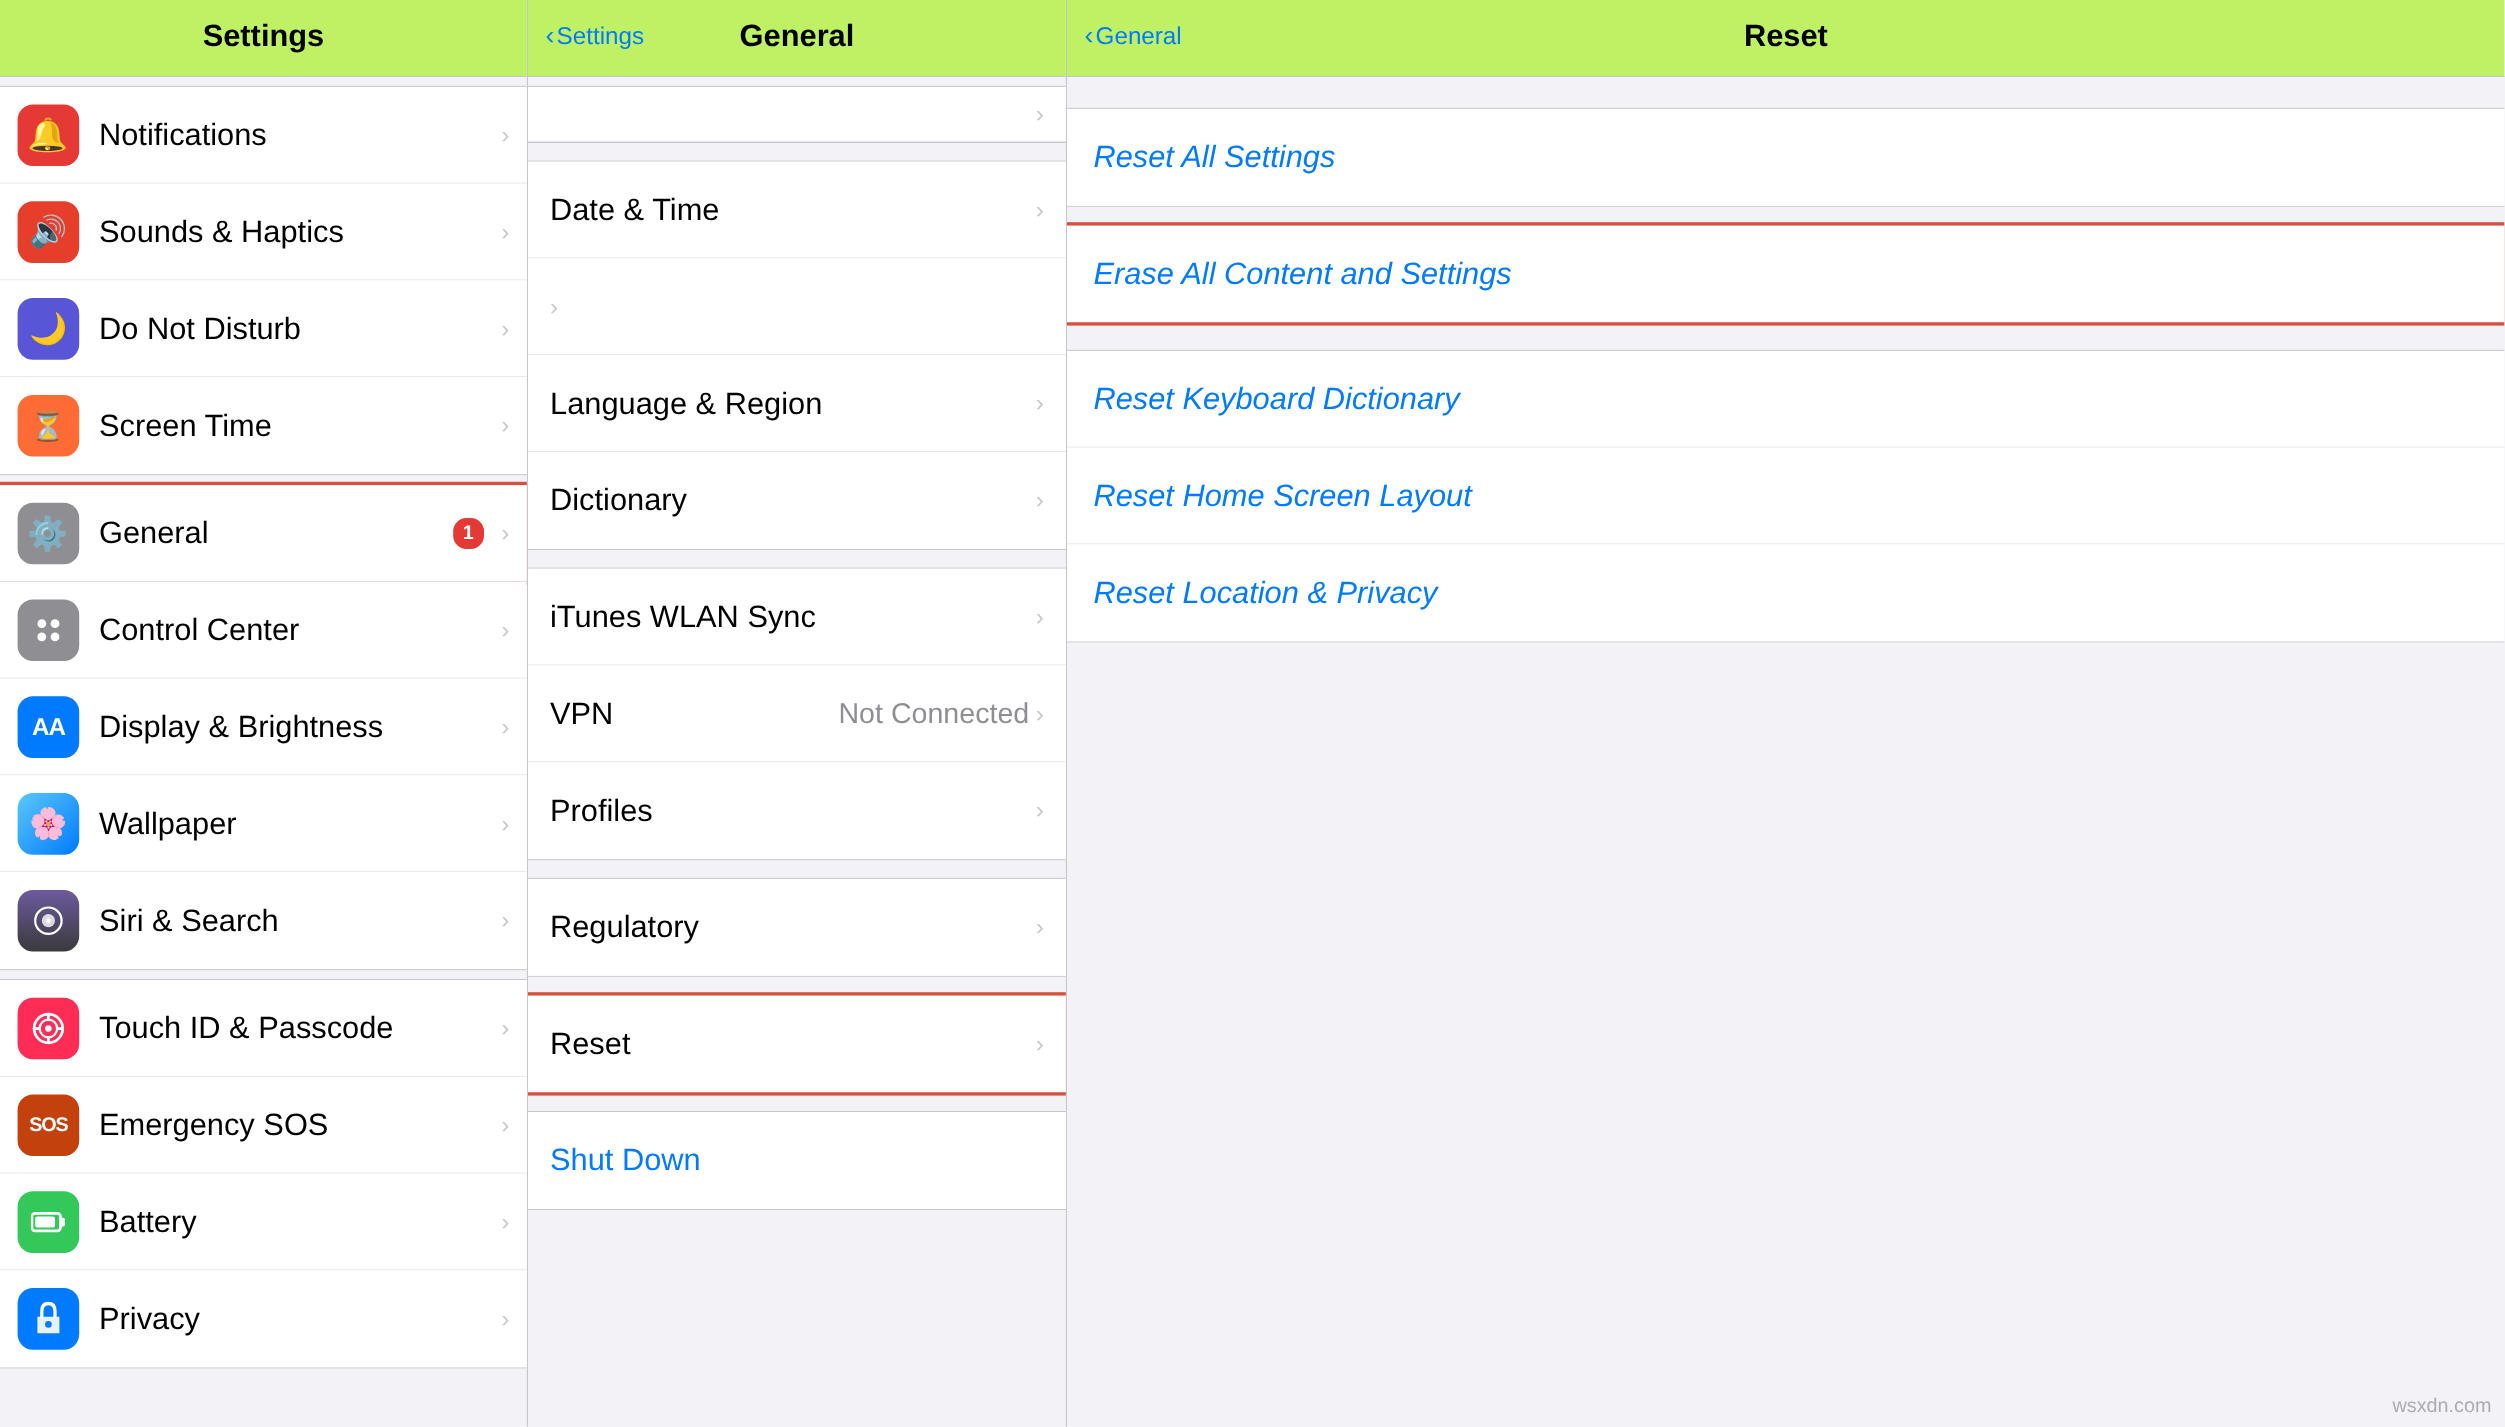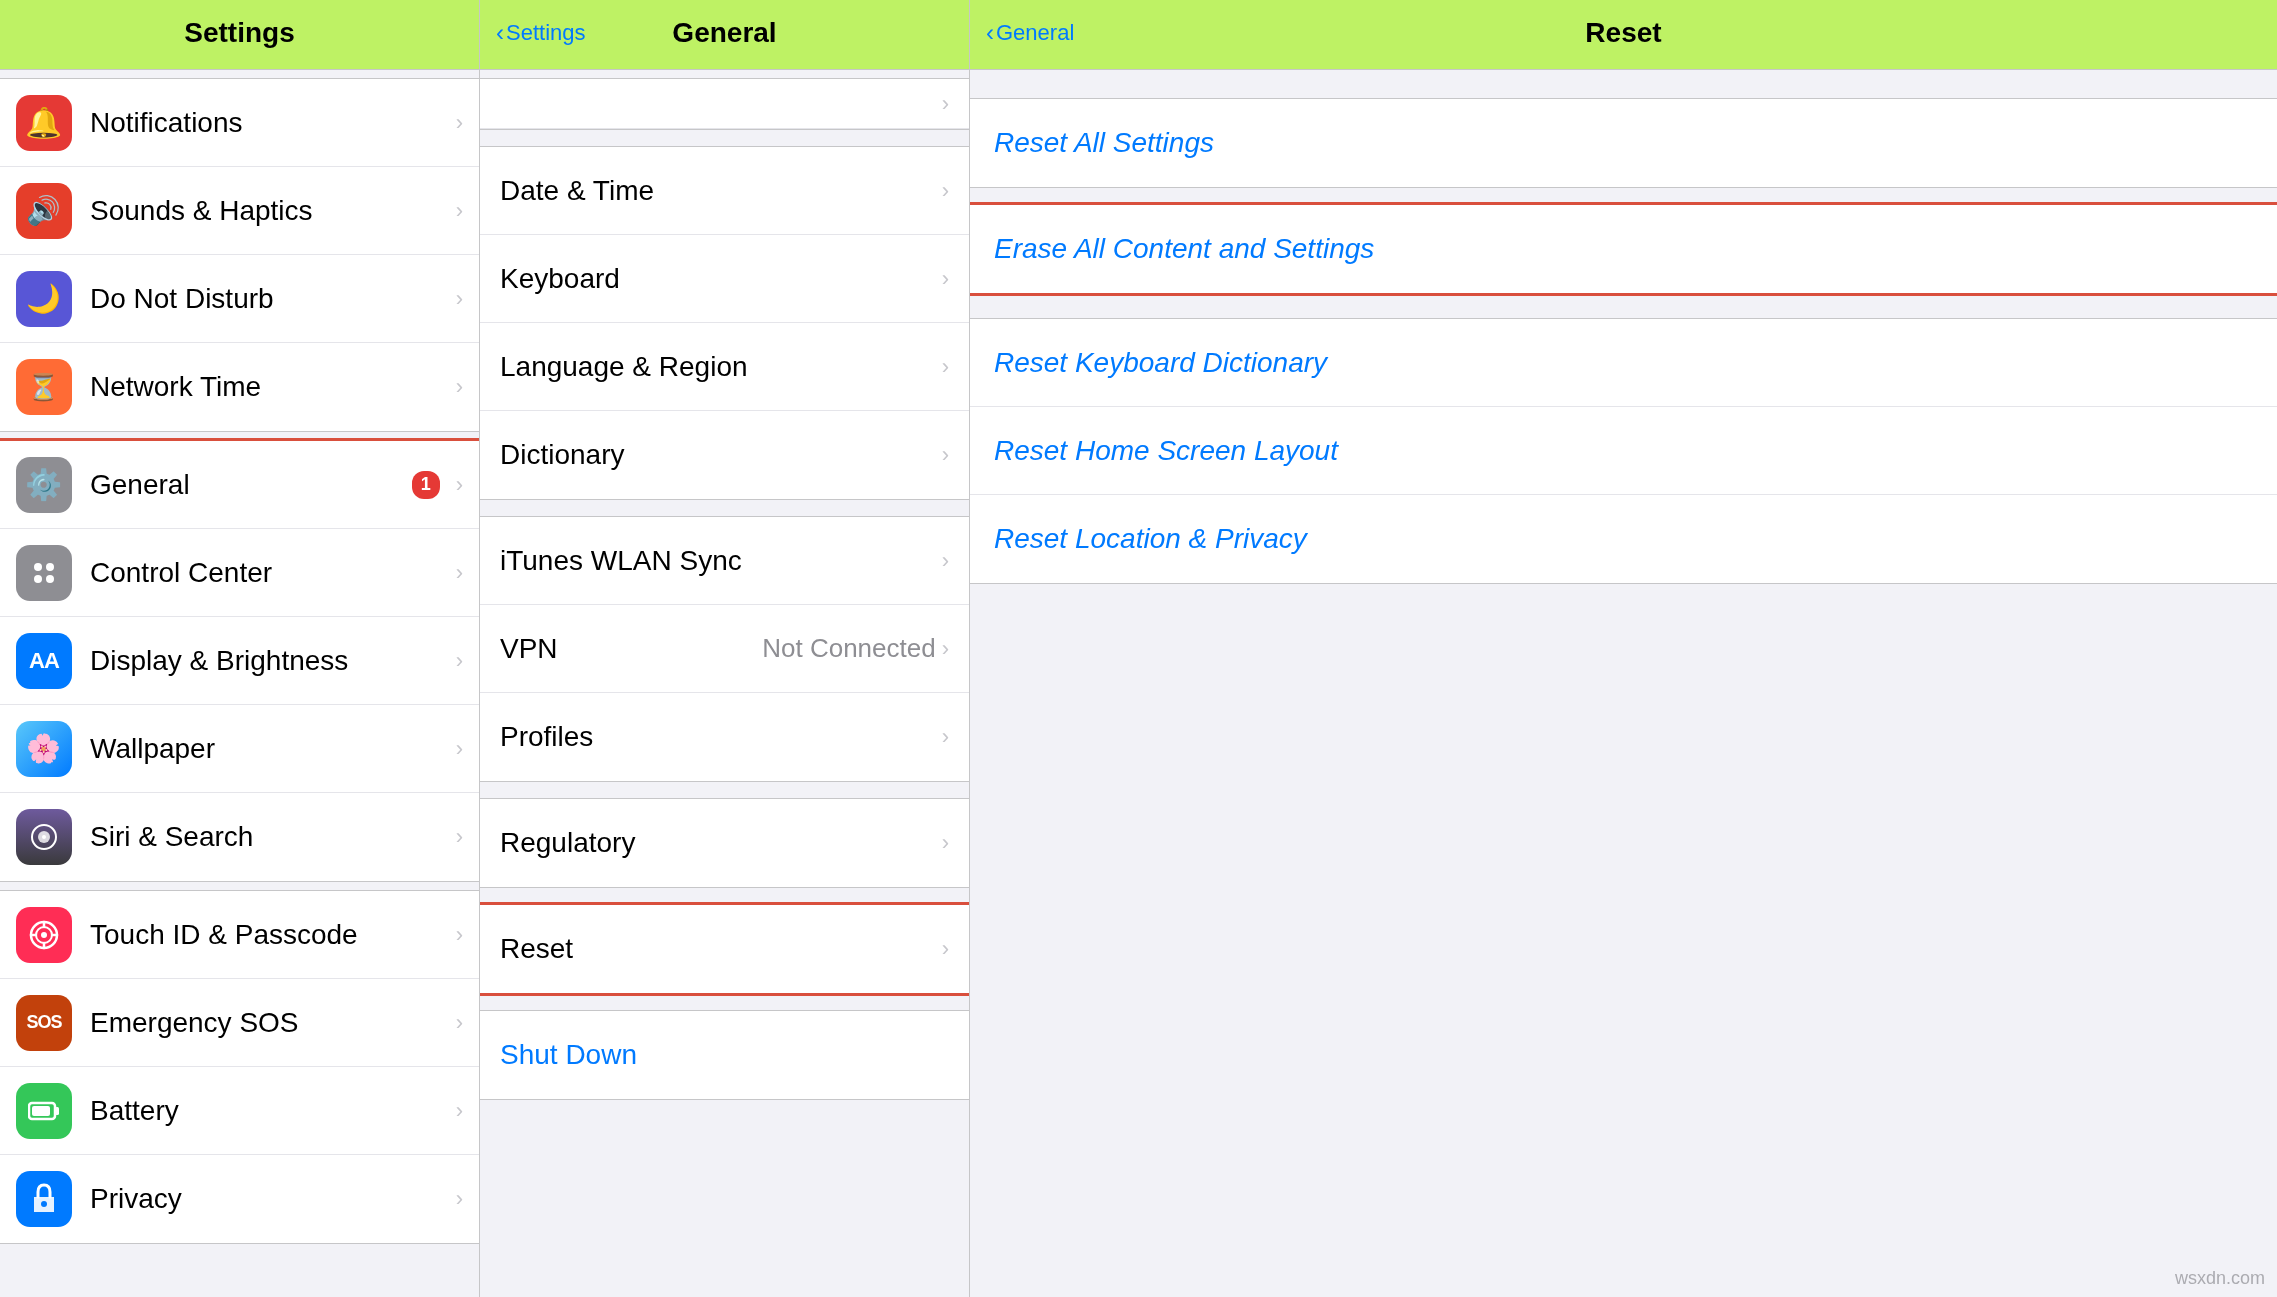--- a/index.html
+++ b/index.html
@@ -301,21 +301,21 @@
           <span style="font-size:28px;">🌙</span>
         </div>
         <span class="row-label">Do Not Disturb</span>
         <span class="row-chevron">›</span>
       </div>
 
       <div class="settings-row">
         <div class="row-icon icon-orange">
           <span style="font-size:26px; color:#fff; font-weight:700;">⏳</span>
         </div>
-        <span class="row-label">Network Time</span>
+        <span class="row-label">Screen Time</span>
         <span class="row-chevron">›</span>
       </div>
 
     </div>
 
     <div class="section-group">
 
       <div class="settings-row selected">
         <div class="row-icon icon-gray">
           <span style="font-size:30px;">⚙️</span>
@@ -442,21 +442,20 @@
     <div class="spacer-small"></div>
 
     <div class="section-group">
 
       <div class="general-row">
         <span class="general-row-label">Date &amp; Time</span>
         <span class="general-row-chevron">›</span>
       </div>
 
       <div class="general-row">
-        <span class="general-row-label">Keyboard</span>
         <span class="general-row-chevron">›</span>
       </div>
 
       <div class="general-row">
         <span class="general-row-label">Language &amp; Region</span>
         <span class="general-row-chevron">›</span>
       </div>
 
       <div class="general-row">
         <span class="general-row-label">Dictionary</span>

